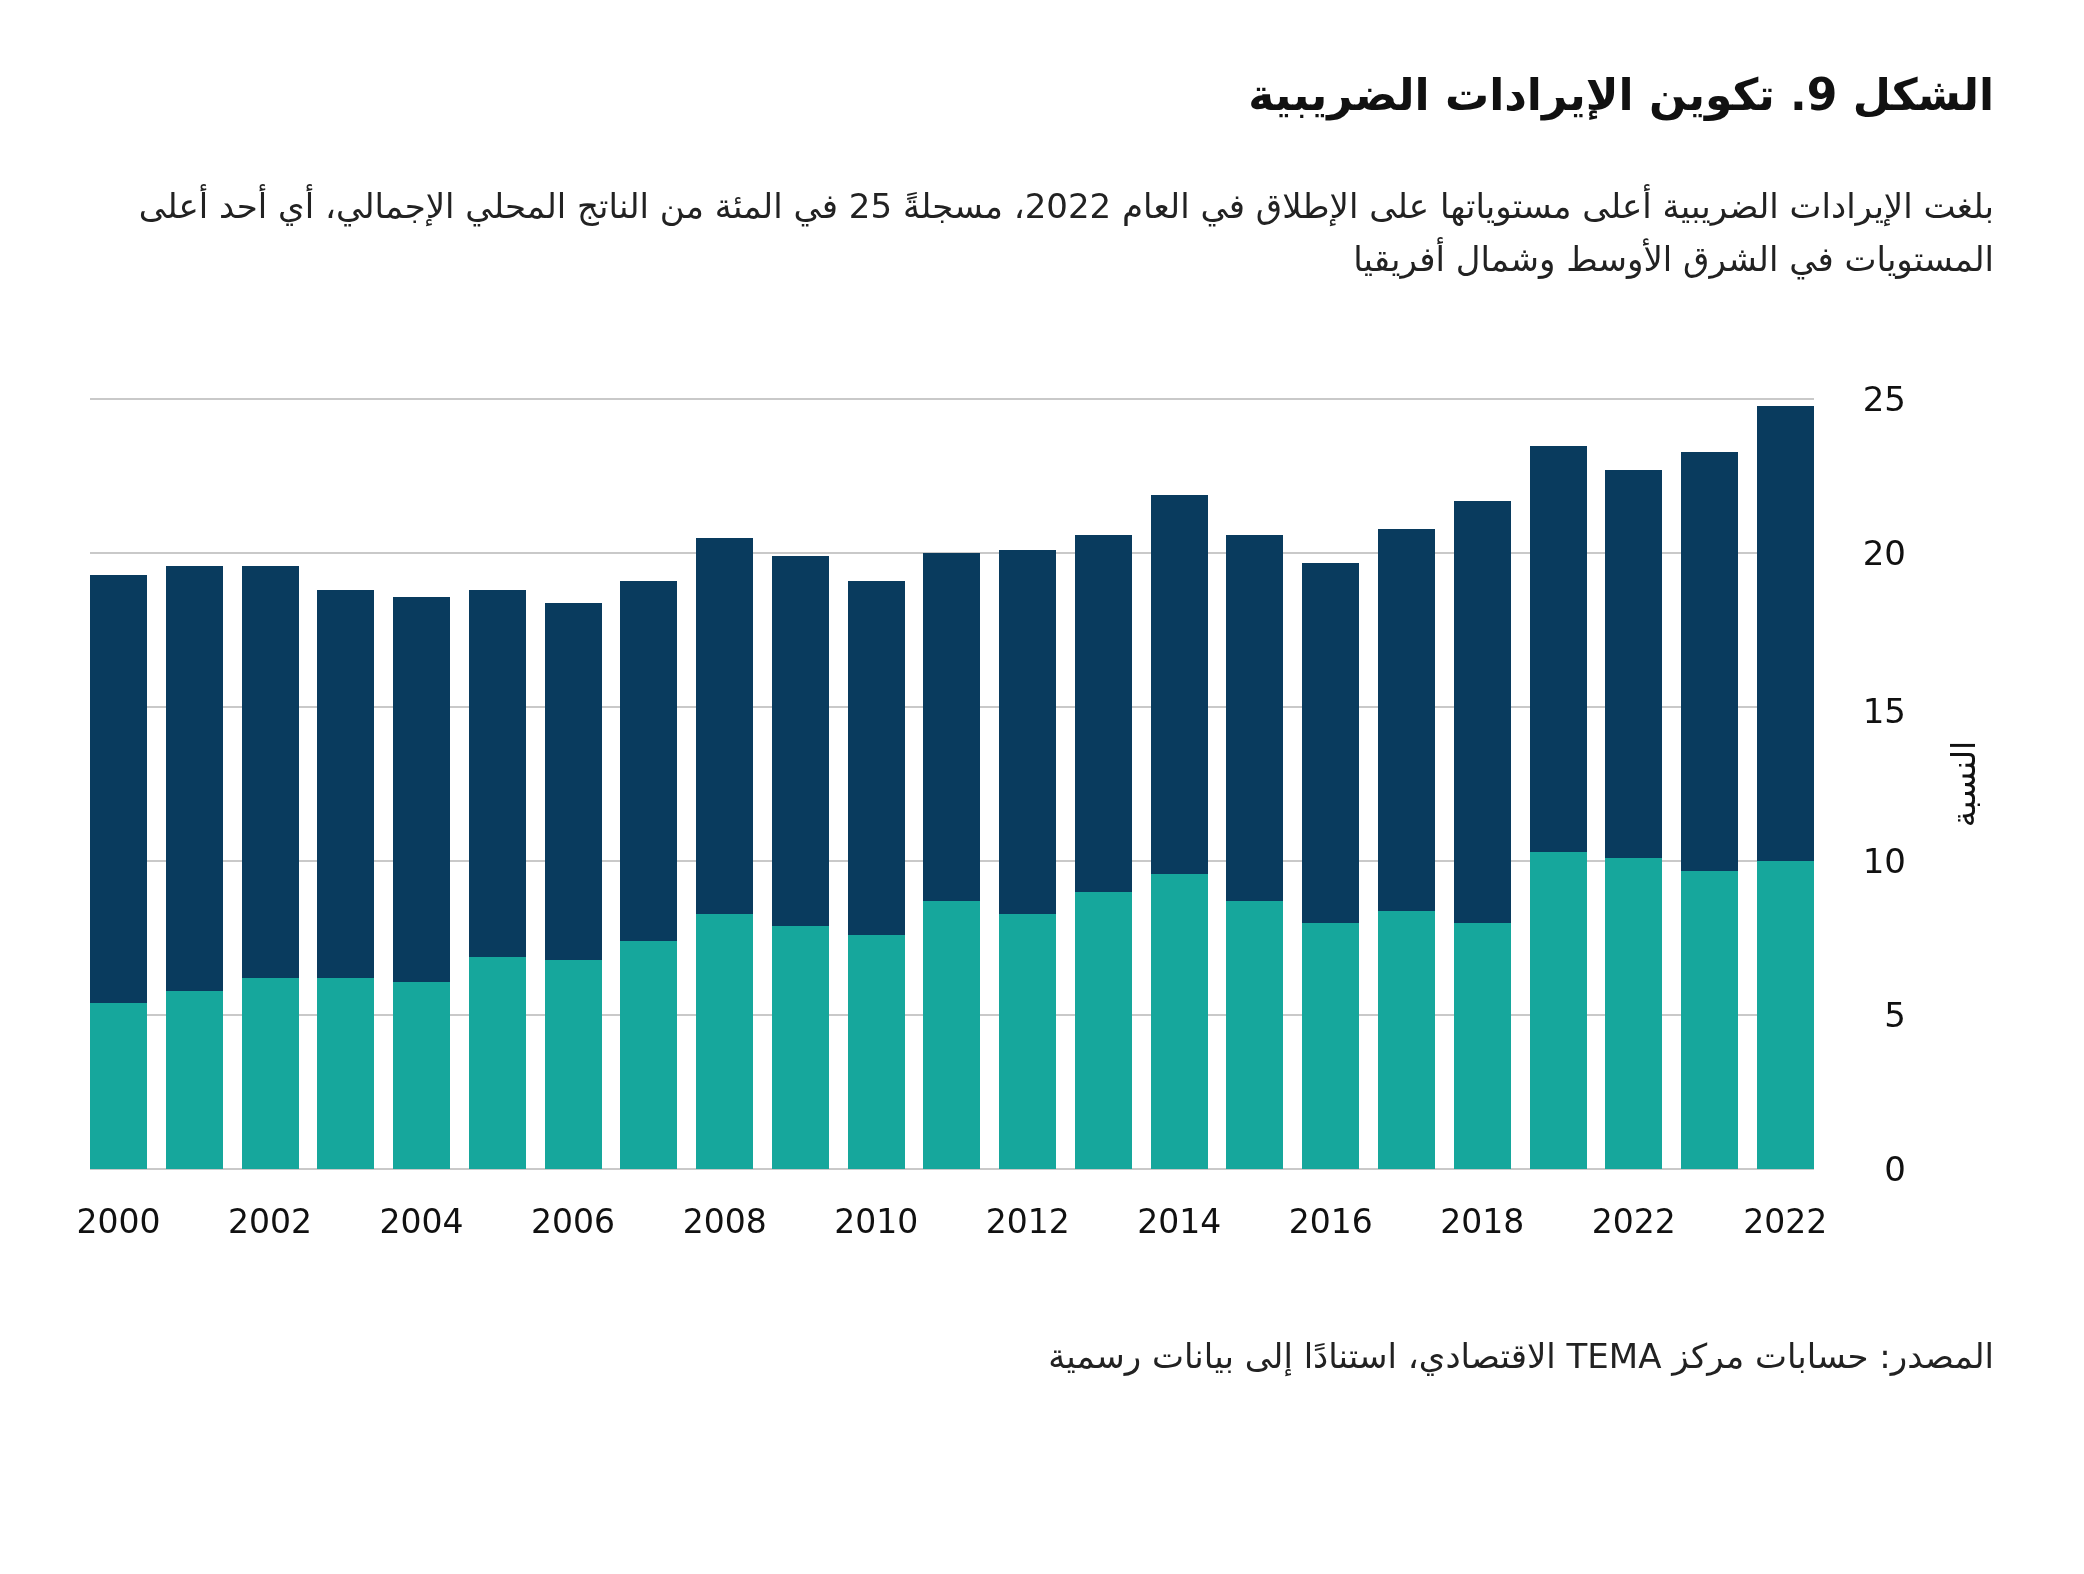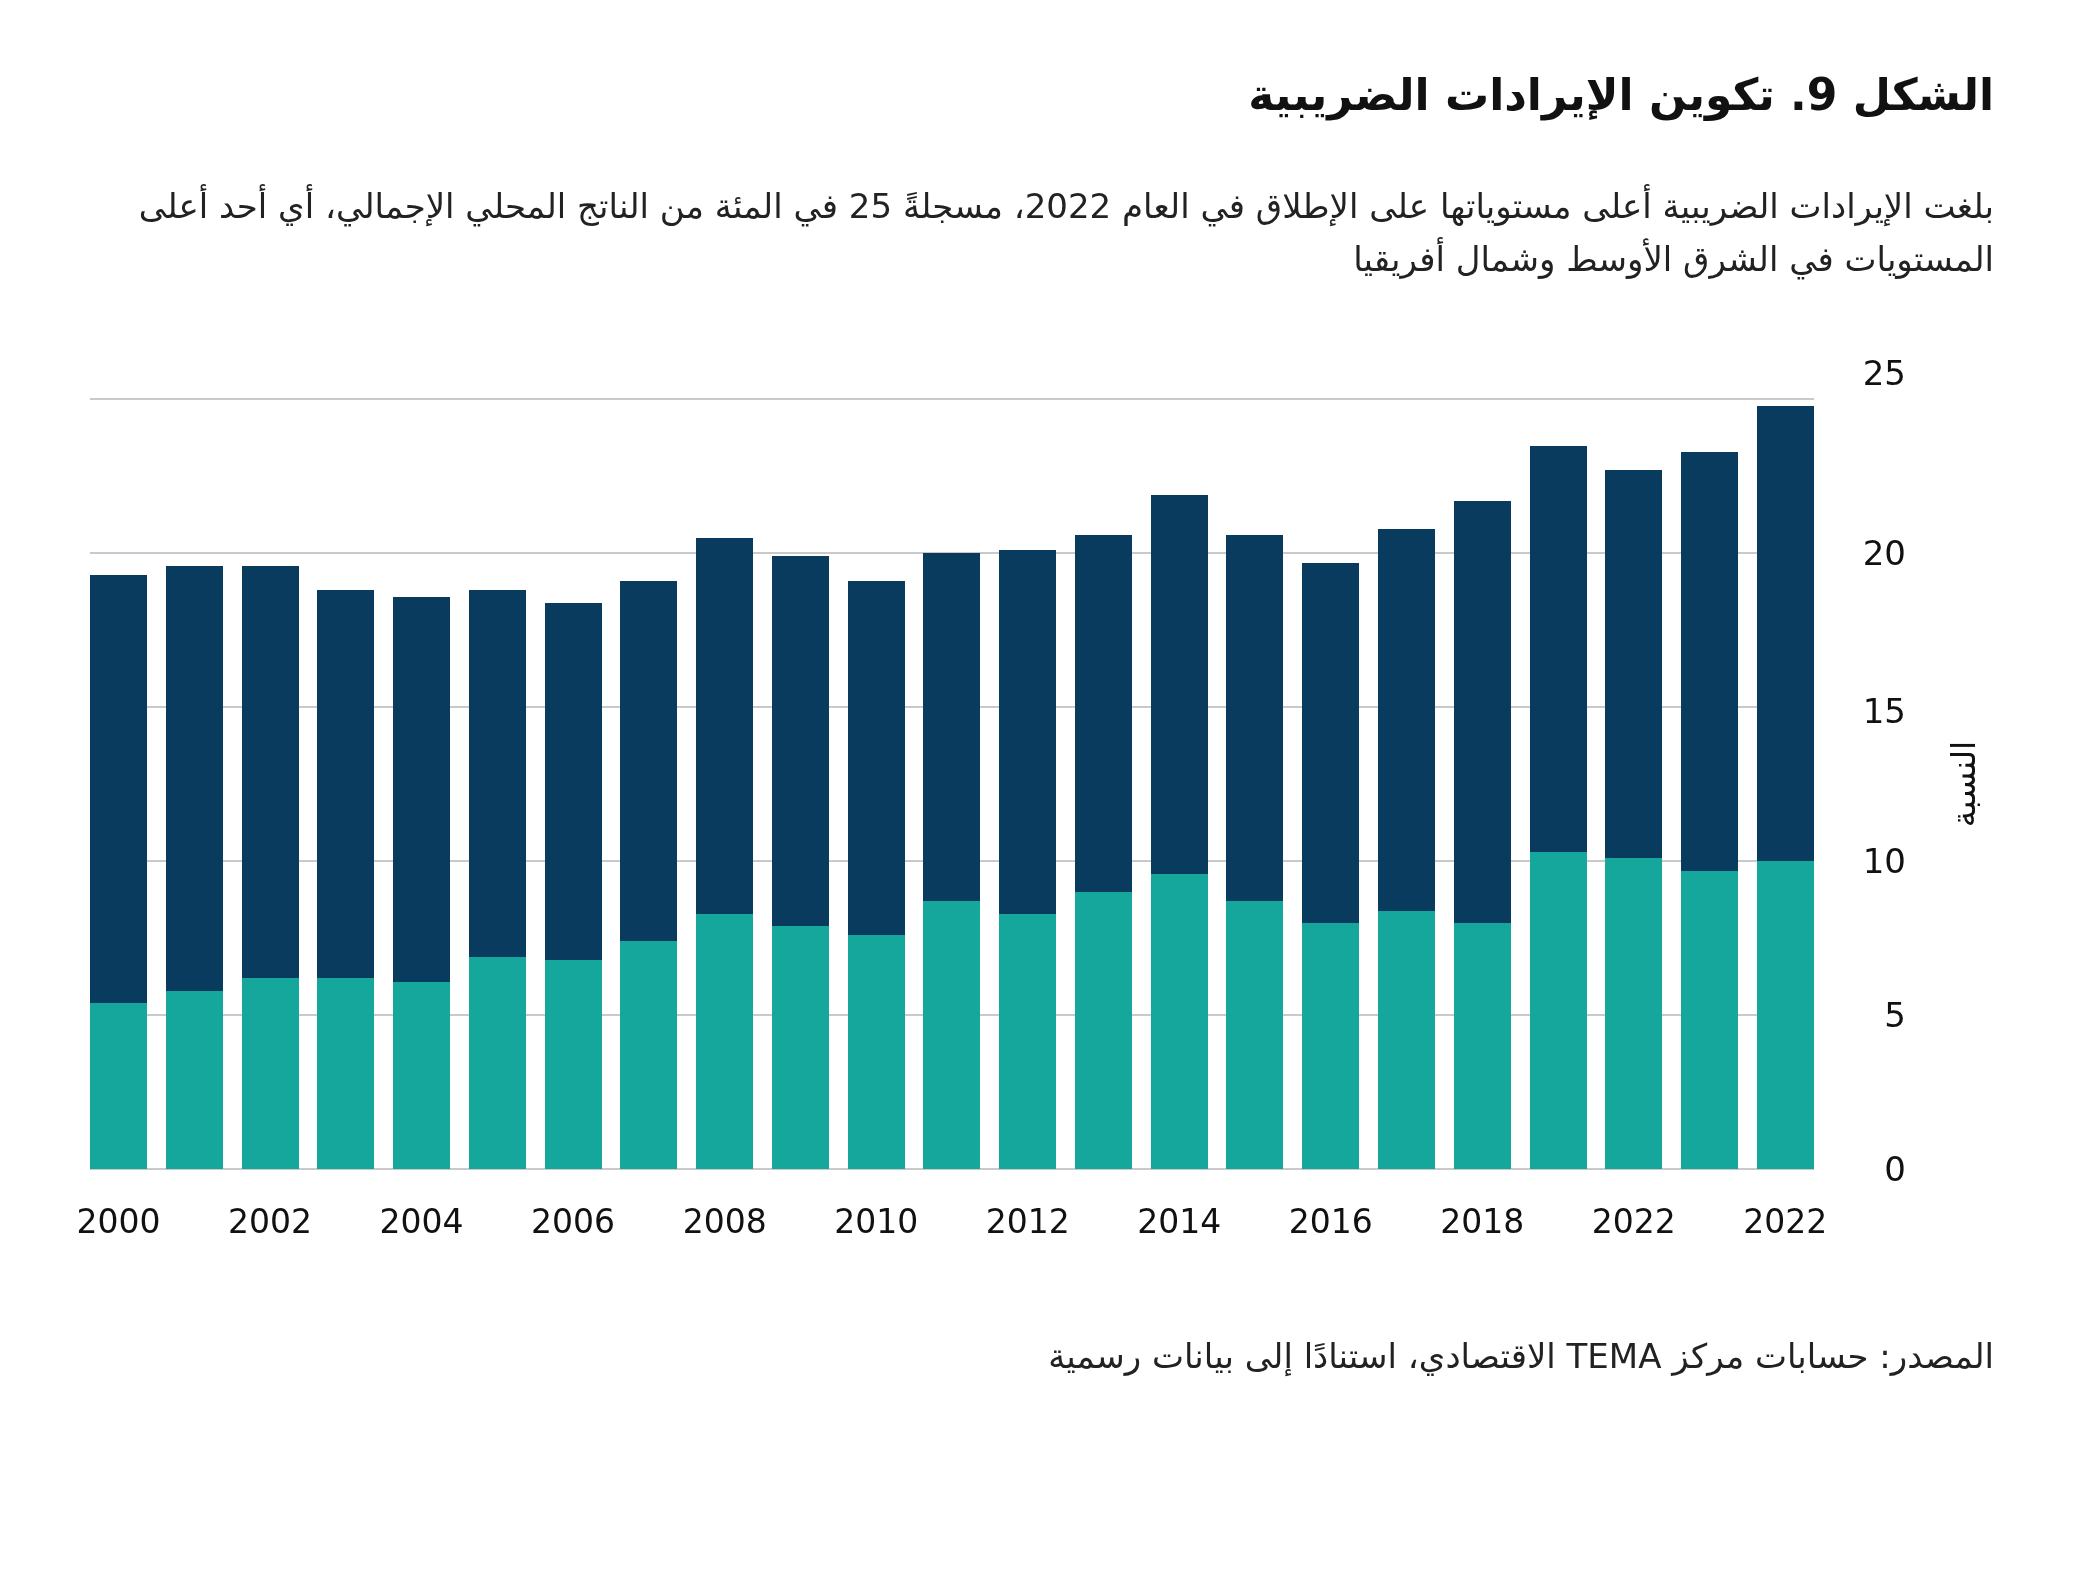--- a/index.html
+++ b/index.html
@@ -135,21 +135,21 @@
   <div class="chart">
     <div class="y-title-cell">
       <span class="y-title">النسبة</span>
     </div>
     <div class="y-labels">
         <span class="y-tick-label" style="bottom: 0px;">0</span>
         <span class="y-tick-label" style="bottom: 154px;">5</span>
         <span class="y-tick-label" style="bottom: 308px;">10</span>
         <span class="y-tick-label" style="bottom: 458px;">15</span>
         <span class="y-tick-label" style="bottom: 616px;">20</span>
-        <span class="y-tick-label" style="bottom: 796px;">25</span>
+        <span class="y-tick-label" style="bottom: 770px;">25</span>
       </div>
     <div class="plot">
         <div class="gridline" style="bottom: 769px; background: rgb(201, 201, 201);"></div>
         <div class="gridline" style="bottom: 615px; background: rgb(201, 201, 201);"></div>
         <div class="gridline" style="bottom: 461px; background: rgb(201, 201, 201);"></div>
         <div class="gridline" style="bottom: 307px; background: rgb(201, 201, 201);"></div>
         <div class="gridline" style="bottom: 153px; background: rgb(201, 201, 201);"></div>
         <div class="gridline" style="bottom: -1px; background: rgb(201, 201, 201);"></div>
       <div class="bars">
           <div class="bar">

